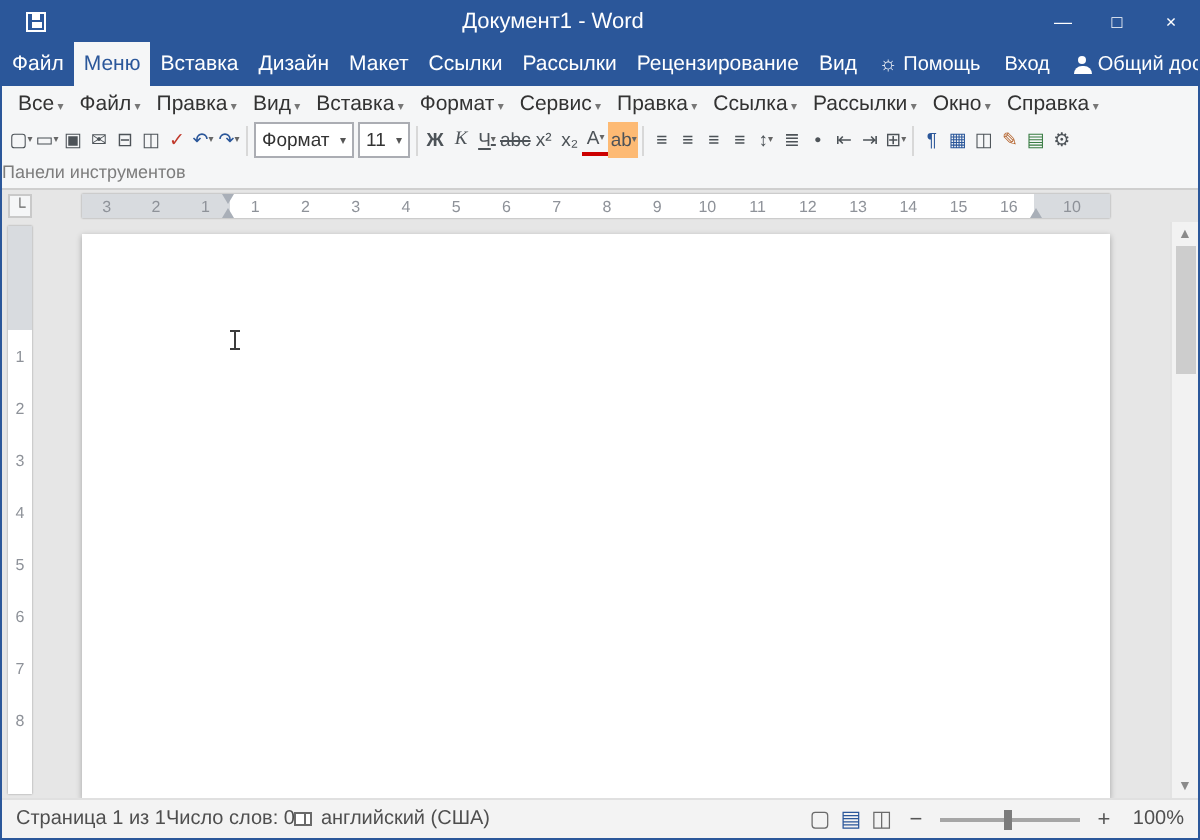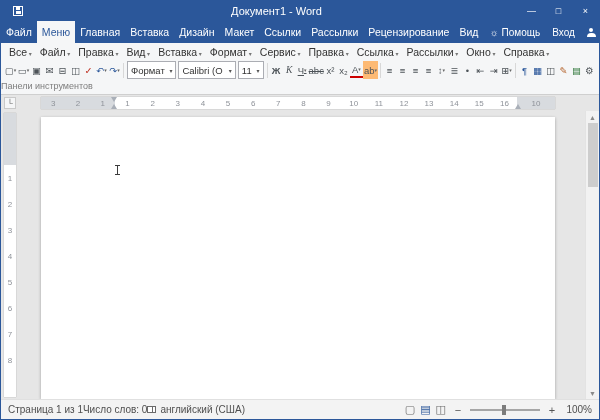--- a/index.html
+++ b/index.html
@@ -106,21 +106,20 @@
       <span class="winbtn">—</span>
       <span class="winbtn">□</span>
       <span class="winbtn">×</span>
     </div>
   </div>
 
   <div class="tabrow">
     <span class="tab">Файл</span>
     <span class="tabs">
         <span class="tab active">Меню</span>
-        <span class="tab">Главная</span>
         <span class="tab">Вставка</span>
         <span class="tab">Дизайн</span>
         <span class="tab">Макет</span>
         <span class="tab">Ссылки</span>
         <span class="tab">Рассылки</span>
         <span class="tab">Рецензирование</span>
         <span class="tab">Вид</span>
       </span>
     <span class="tabspacer"></span>
     <span class="tabaction">
@@ -156,21 +155,20 @@
           <span class="tbtn">▣</span>
           <span class="tbtn">✉</span>
           <span class="tbtn">⊟</span>
           <span class="tbtn">◫</span>
           <span class="tbtn" style="color: rgb(192, 57, 43);">✓</span>
           <span class="tbtn drop" style="color: rgb(43, 87, 154);">↶</span>
           <span class="tbtn drop" style="color: rgb(43, 87, 154);">↷</span>
         </span>
       <span class="sep"></span>
       <span class="combo style">Формат</span>
-      <span class="combo font">Calibri (О</span>
       <span class="combo size">11</span>
       <span class="sep"></span>
       <span class="tgroup">
           <span class="tbtn b">Ж</span>
           <span class="tbtn i">К</span>
           <span class="tbtn u drop">Ч</span>
           <span class="tbtn st">abc</span>
           <span class="tbtn">x²</span>
           <span class="tbtn">x₂</span>
           <span class="tbtn fc drop">А</span>

